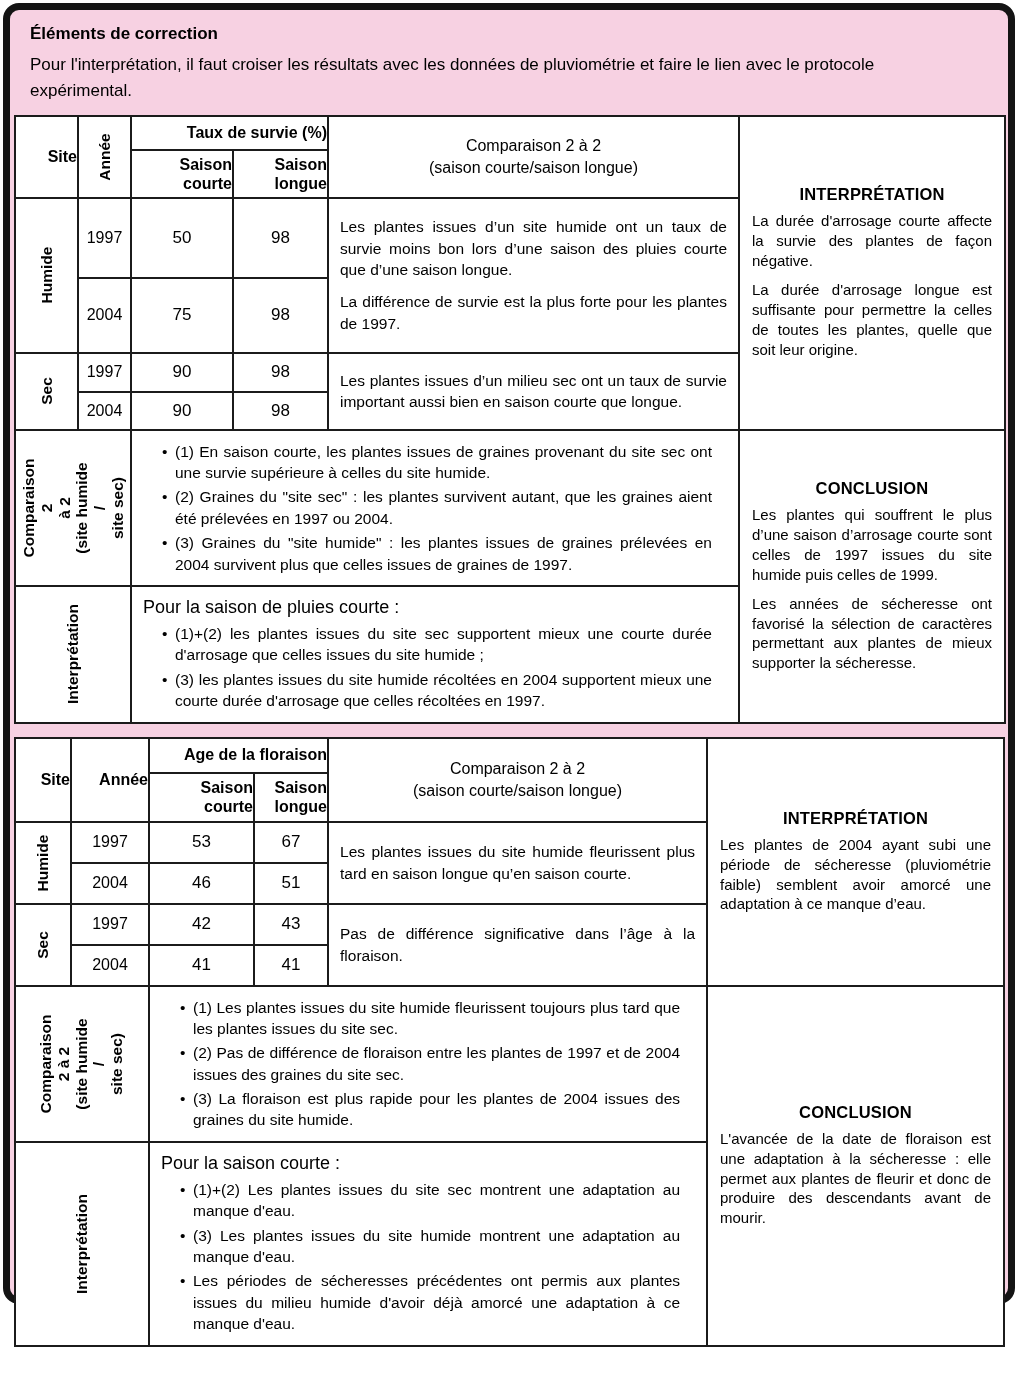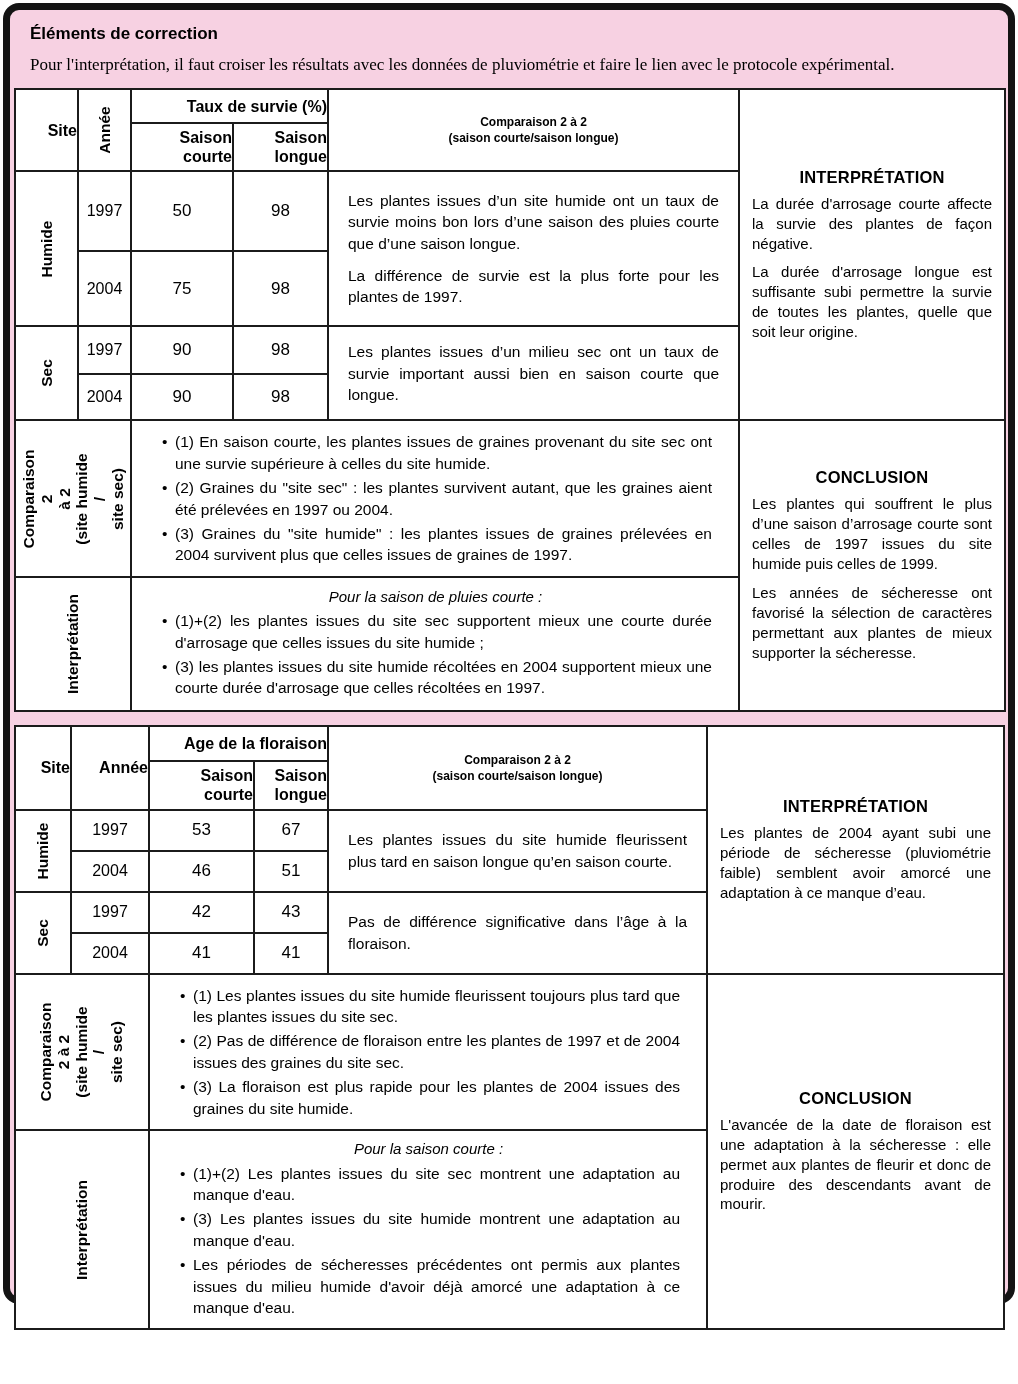--- a/index.html
+++ b/index.html
@@ -7,32 +7,32 @@
     width:1018px;height:1384px;position:relative;background:#ffffff;
     font-family:"Liberation Sans", sans-serif;color:#000;
   }
   .board{
     position:absolute;left:3px;top:3px;width:1012px;height:1301px;
     box-sizing:border-box;background:#f7d1e2;
     border:7px solid #141414;border-radius:16px;
     padding:8px 20px 0 4px;
   }
   .doc-title{font-weight:bold;font-size:17px;margin:6px 0 8px 16px;}
-  .doc-intro{font-size:17px;line-height:1.55;margin:8px 10px 10px 16px;max-width:940px;font-family:Liberation Serif, serif;}
+  .doc-intro{font-size:17px;line-height:1.55;margin:8px 10px 10px 16px;max-width:940px;}
   table{border-collapse:collapse;table-layout:fixed;background:#ffffff;width:990px;}
   td{border:2px solid #1b1b1b;vertical-align:middle;box-sizing:border-box;padding:0;}
   .hdr{font-weight:bold;text-align:right;font-size:16px;line-height:1.2;white-space:pre-line;}
-  .comp-hdr{font-weight:bold;text-align:center;font-size:12px;line-height:1.35;}
+  .comp-hdr{font-weight:normal;text-align:center;font-size:16px;line-height:1.35;}
   .year{text-align:center;font-size:16px;}
   .num{text-align:center;font-size:17px;}
   .comment{padding:6px 11px;text-align:justify;font-size:15.5px;line-height:1.38;}
-  .comment p{margin:8px;}
+  .comment p{margin:0;}
   .comment p + p{margin-top:11px;}
   .bullets-cell{padding:7px 10px 7px 9px;}
-  .lead{font-size:15px;line-height:1.45;margin:0 0 2px 2px;text-align:center;font-style:italic;}
+  .lead{font-size:18px;line-height:1.45;margin:0 0 2px 2px;text-align:left;}
   .bullet{position:relative;padding-left:18px;text-align:justify;font-size:15.5px;line-height:1.38;margin:3px 16px;}
   .bullet::before{content:"\2022";position:absolute;left:5px;}
   .vwrap{position:relative;}
   .vtext{
     position:absolute;top:50%;left:50%;
     transform:translate(-50%,-50%) rotate(-90deg);
     white-space:pre-line;text-align:center;font-weight:bold;
     font-size:15.5px;line-height:1.15;
   }
   .side-cell{padding:8px 12px;vertical-align:middle;}
@@ -65,21 +65,21 @@
         <div class="vtext">Année</div>
       </td>
       <td colspan="2" class="hdr">Taux de survie (%)</td>
       <td rowspan="2">
         <div class="comp-hdr">Comparaison 2 à 2</div>
         <div class="comp-hdr">(saison courte/saison longue)</div>
       </td>
       <td rowspan="6" class="side-cell">
         <div class="side-title">INTERPRÉTATION</div>
         <p class="side-p">La durée d'arrosage courte affecte la survie des plantes de façon négative.</p>
-        <p class="side-p">La durée d'arrosage longue est suffisante subi permettre la survie de toutes les plantes, quelle que soit leur origine.</p>
+        <p class="side-p">La durée d'arrosage longue est suffisante pour permettre la celles de toutes les plantes, quelle que soit leur origine.</p>
       </td>
     </tr>
     <tr style="height:48px">
       <td class="hdr">Saison
 courte</td>
       <td class="hdr">Saison
 longue</td>
     </tr>
     <tr style="height:80px">
       <td rowspan="2" class="vwrap">

